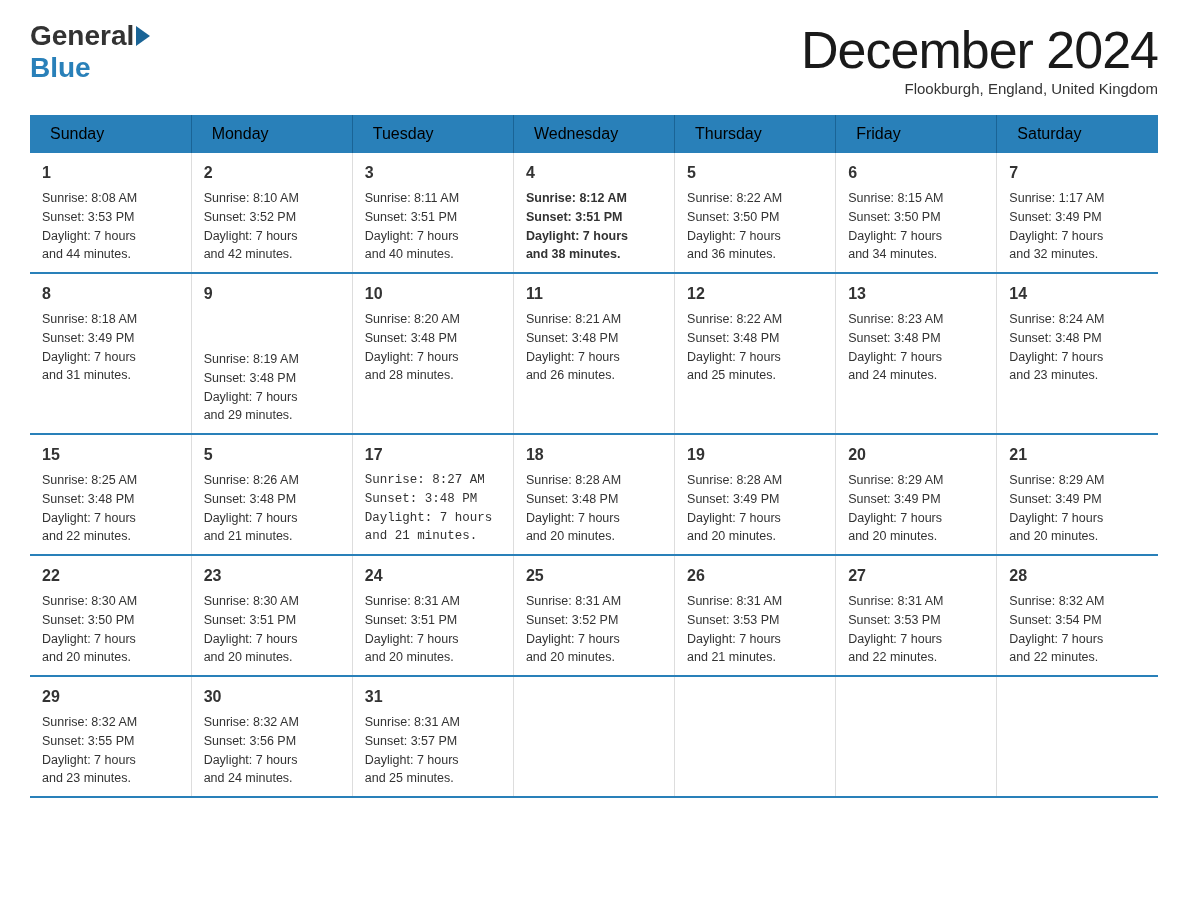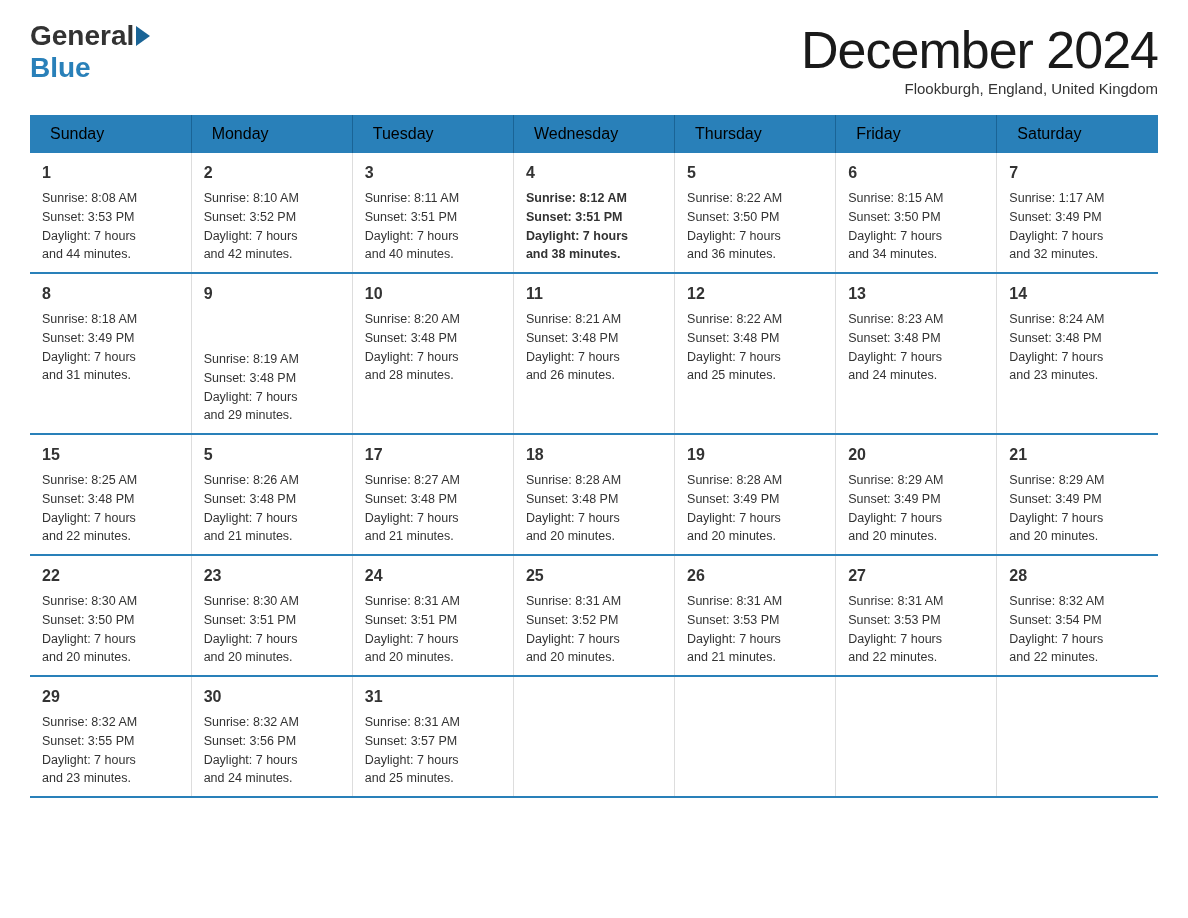--- a/index.html
+++ b/index.html
@@ -251,21 +251,21 @@
         </td>
         <td>
           <span class="day-number">5</span>
           <div class="day-info" style="white-space: pre-line;">Sunrise: 8:26 AM
 Sunset: 3:48 PM
 Daylight: 7 hours
 and 21 minutes.</div>
         </td>
         <td>
           <span class="day-number">17</span>
-          <div class="day-info" style="white-space: pre-line;">Sunrise: 8:27 AM
+          <div class="day-info" style="white-space: pre-line; font-family: Liberation Mono, monospace;">Sunrise: 8:27 AM
 Sunset: 3:48 PM
 Daylight: 7 hours
 and 21 minutes.</div>
         </td>
         <td>
           <span class="day-number">18</span>
           <div class="day-info" style="white-space: pre-line;">Sunrise: 8:28 AM
 Sunset: 3:48 PM
 Daylight: 7 hours
 and 20 minutes.</div>

